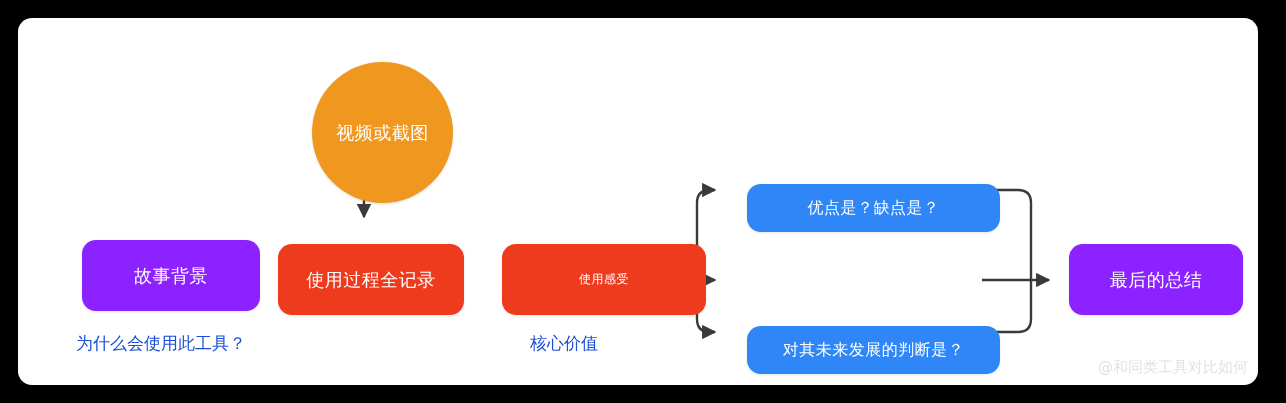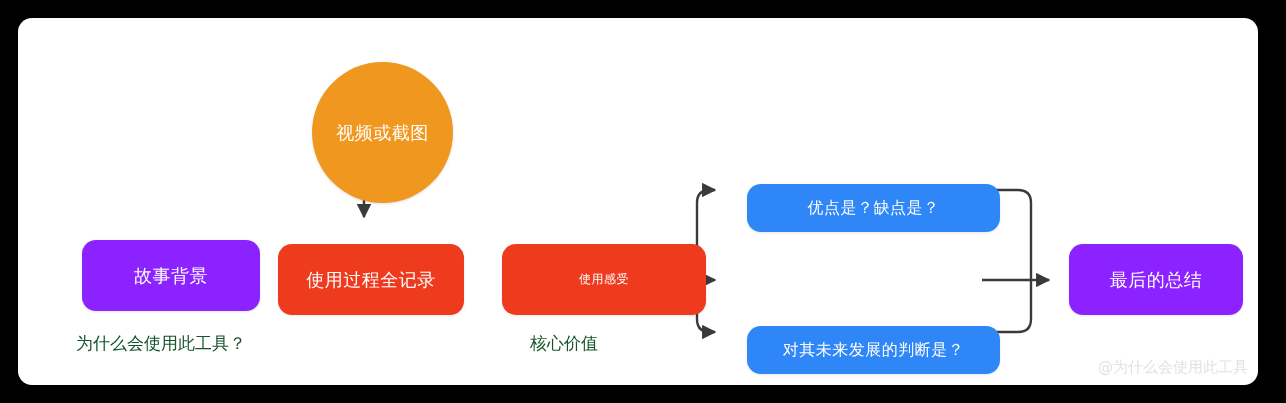--- a/index.html
+++ b/index.html
@@ -110,21 +110,21 @@
     width: 174px;
     height: 71px;
     background: #8B22FF;
     font-size: 18px;
     box-shadow: 0 1px 3px rgba(0,0,0,0.10);
   }
 
   
   .caption {
     position: absolute;
-    color: #14532d;
+    color: #1d4ed8;
     font-size: 17px;
     white-space: nowrap;
   }
   .cap-why  { left: 58px;  top: 314px; }
   .cap-core { left: 512px; top: 314px; font-family: Liberation Mono, monospace; }
 
   
   #wires {
     position: absolute;
     left: 0;
@@ -192,16 +192,16 @@
 
 
     <div class="node n-blue n-blue-3">对其未来发展的判断是？</div>
 
     <div class="node n-summary">最后的总结</div>
 
     <div class="caption cap-why">为什么会使用此工具？</div>
 
     <div class="caption cap-core">核心价值</div>
 
-    <div id="watermark">@为什么会使用此工具</div>
+    <div id="watermark">@和同类工具对比如何</div>
 
   </div>
 </div>
 
 </body></html>

